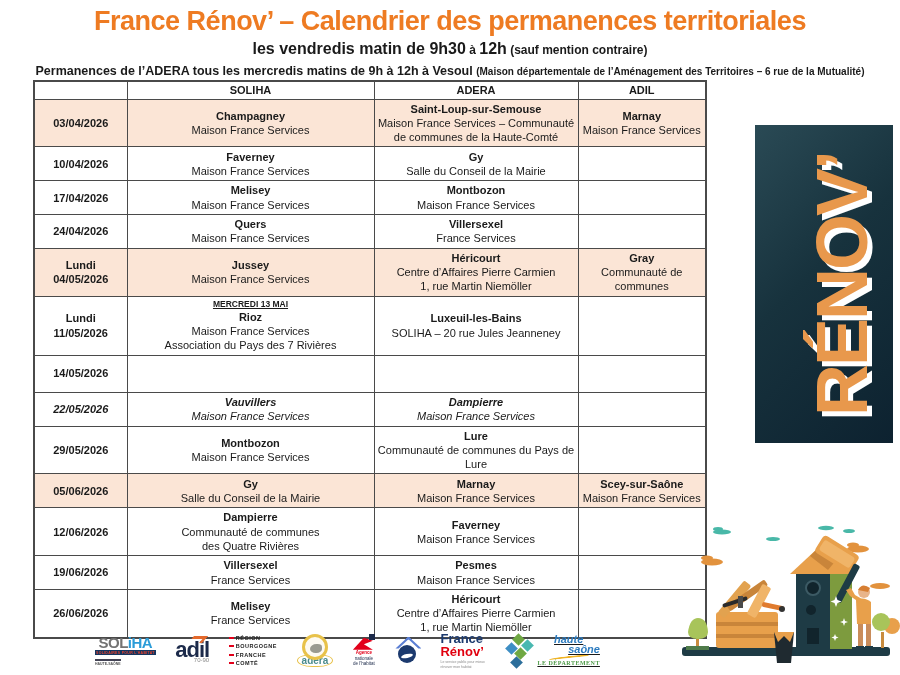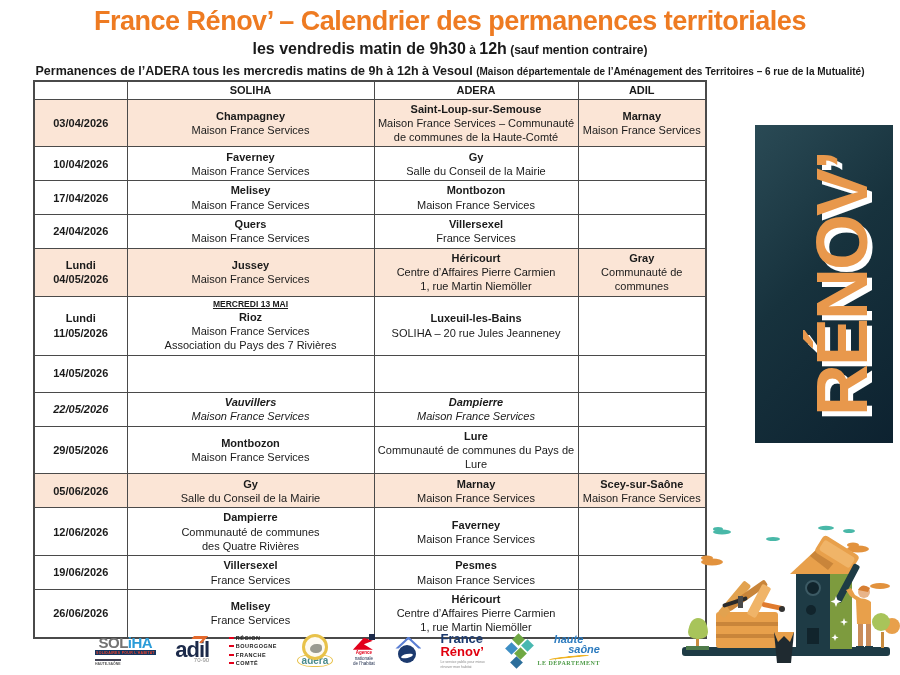--- a/index.html
+++ b/index.html
@@ -92,21 +92,21 @@
   .logo-fr { flex-direction:row; gap:16px; align-items:center; }
   .fr-house { position:relative; width:30px; height:28px; }
   .fr-roof { position:absolute; left:1px; top:0; width:26px; height:12px; border-top:3px solid #5b7fd4; transform:rotate(0); clip-path:polygon(0 100%, 50% 0, 100% 100%, 88% 100%, 50% 22%, 12% 100%); background:#5b7fd4; }
   .fr-ball { position:absolute; left:4px; top:8px; width:18px; height:18px; border-radius:50%; background:#1c3a6e; }
   .fr-ball::after { content:""; position:absolute; left:3px; top:9px; width:12px; height:4px; background:#fff; border-radius:50%; transform:rotate(-12deg); }
   .fr-text { display:flex; flex-direction:column; line-height:1; }
   .fr-france { color:#1c3a6e; font-weight:900; font-size:13px; }
   .fr-renov { color:#e1000f; font-weight:900; font-size:13px; }
   .fr-tag { font-size:3.5px; color:#8a8a8a; margin-top:2px; line-height:1.4; }
   
-  .logo-hs { flex-direction:row; gap:3px; }
+  .logo-hs { flex-direction:row; gap:3px;text-decoration:underline; }
   .hs-diamonds { position:relative; width:30px; height:34px; }
   .hs-d { position:absolute; width:9px; height:9px; transform:rotate(45deg); }
   .hs-text { display:flex; flex-direction:column; align-items:center; }
   .hs-script { font-size:11px; font-weight:bold; font-style:italic; color:#2c7bbf; line-height:0.9; }
   .hs-swoosh { width:40px; height:3px; border-top:2px solid #f0b323; border-radius:50%; transform:rotate(-6deg); margin:1px 0; }
   .hs-dept { font-size:6px; font-weight:bold; color:#4e9b47; font-family:"Liberation Serif", serif; letter-spacing:0.5px; }
 </style>
 </head>
 <body>
 

